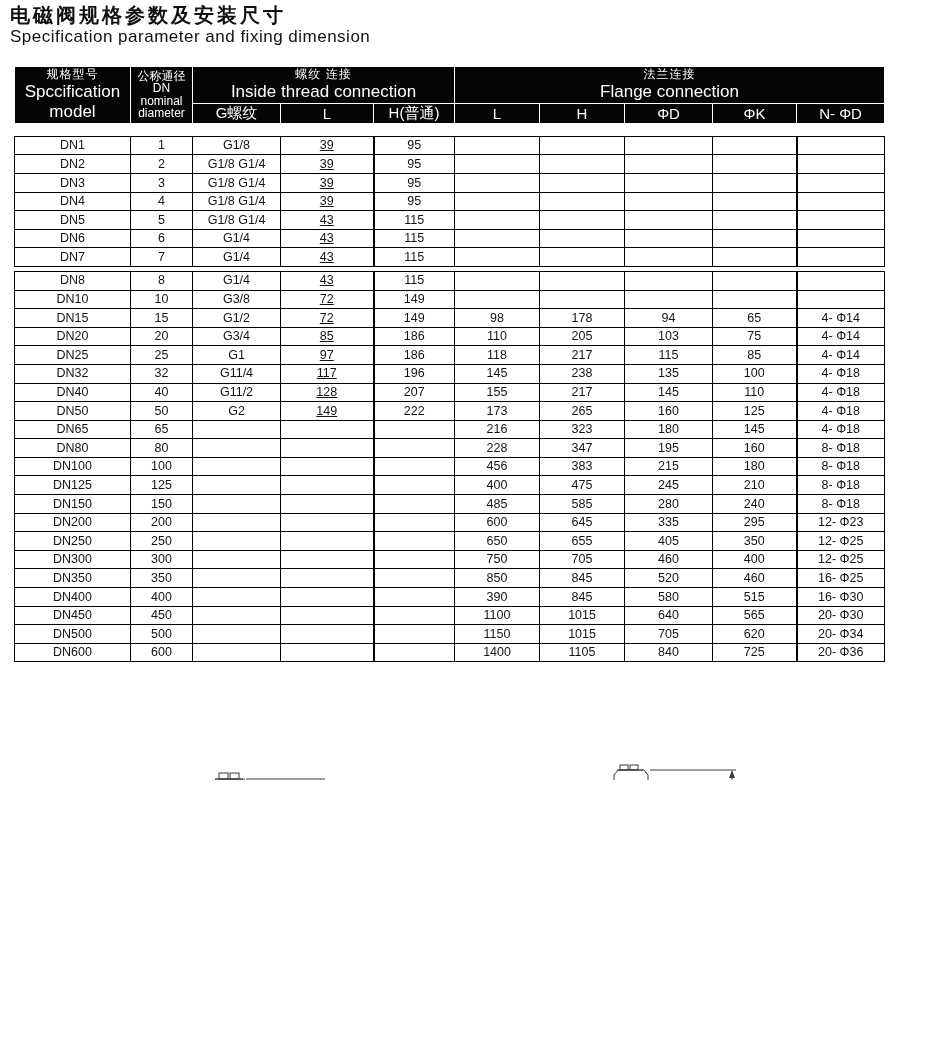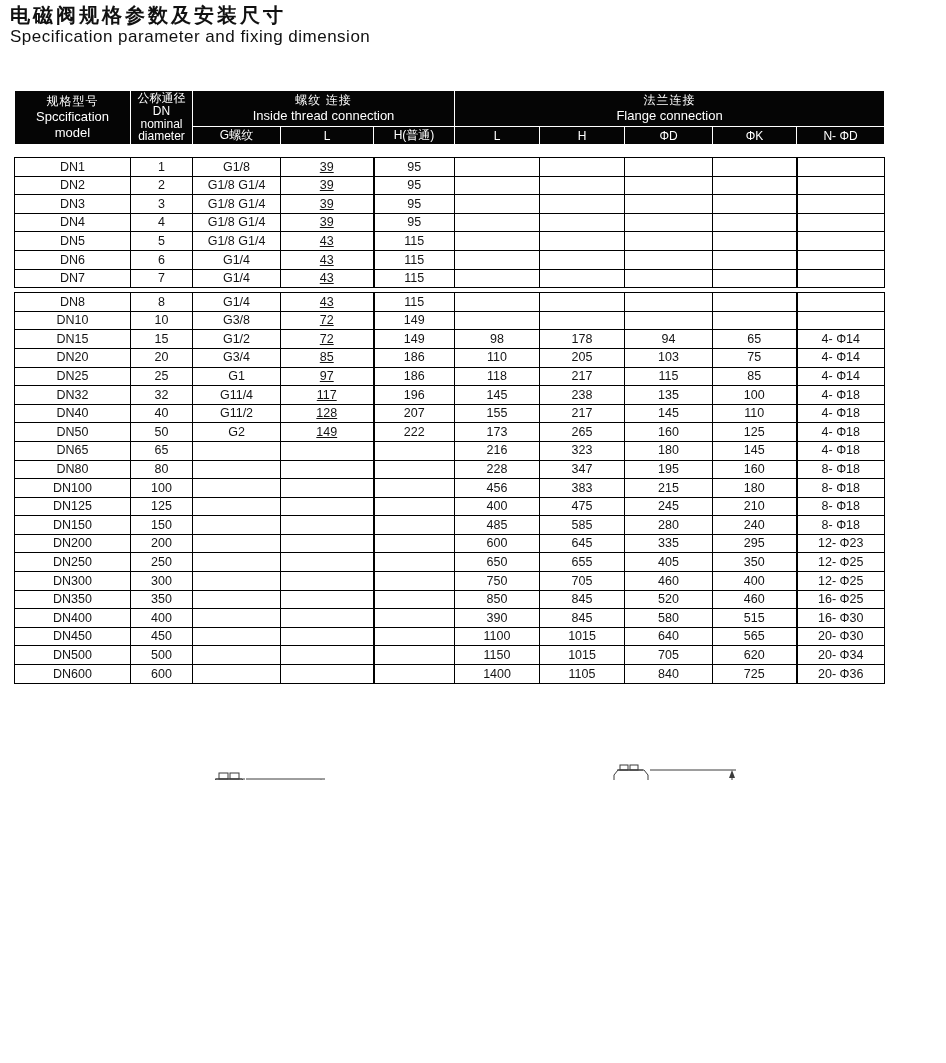--- a/index.html
+++ b/index.html
@@ -6,30 +6,30 @@
   .page {
     position:relative; width:946px; height:780px; background:#fff;
     font-family:"Liberation Sans","DejaVu Sans",sans-serif; color:#111;
     overflow:hidden;
   }
   .titles { position:absolute; left:10px; top:4px; }
   .title-zh { font-size:20px; font-weight:bold; letter-spacing:3px; line-height:1.15; }
   .title-en { font-size:17px; font-weight:normal; letter-spacing:0.5px; line-height:1.2; }
 
   table.spec { position:absolute; left:14px; top:66px; border-collapse:collapse;
-    table-layout:fixed; width:870px;margin-top:24px; }
+    table-layout:fixed; width:870px; }
   table.spec th, table.spec td { padding:0 2px; text-align:center; vertical-align:middle; }
 
   
   thead th { background:#050505; color:#fff; border:1px solid #fff; font-weight:normal; }
   thead .zh { font-size:12px; letter-spacing:1px; line-height:1.25; }
-  thead .en { font-size:13px; line-height:1.2; }
+  thead .en { font-size:17px; line-height:1.2; }
   thead .sm { font-size:12px; line-height:1.05; }
   th.group-head { height:35px; }
-  th.sub-head { height:17px; font-size:12px; }
+  th.sub-head { height:17px; font-size:15px; }
 
   
   tr.head-gap td { border:none !important; height:12px; background:#fff; padding:0; }
   tr.row-gap  td { border:none !important; height:4px;  background:#fff; padding:0; }
 
   tbody td { border:1px solid #000; height:17.6px; font-size:12.5px; line-height:1;
     color:#141414; }
   
   tbody tr[data-name="table-row"] td:nth-child(4) { border-right:2.5px solid #000;text-decoration:underline; }
   tbody tr[data-name="table-row"] td:nth-child(9) { border-right:2.5px solid #000; }

